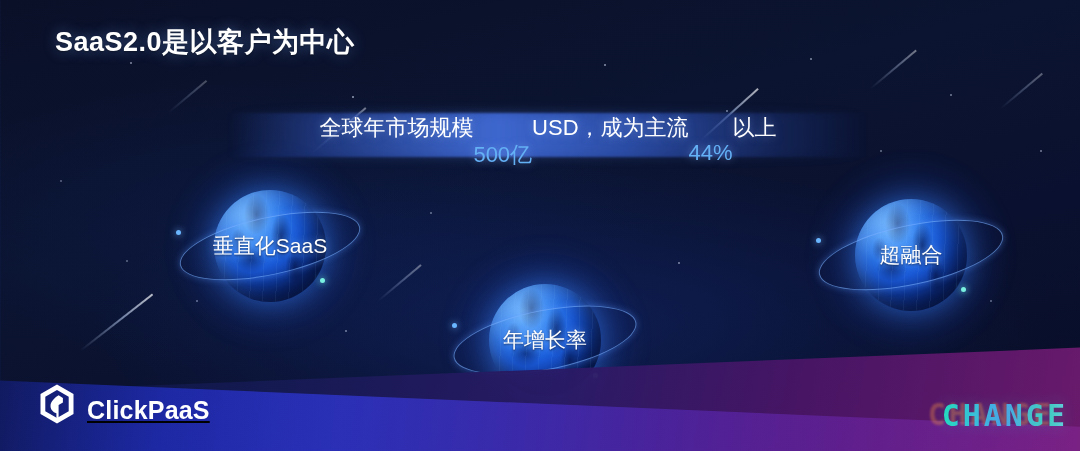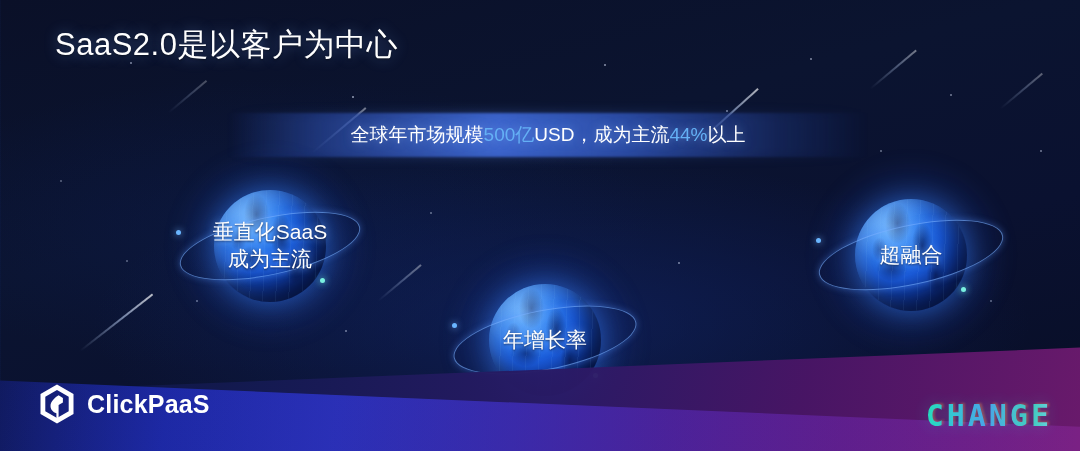--- a/index.html
+++ b/index.html
@@ -49,22 +49,22 @@
     background: linear-gradient(90deg, rgba(255,255,255,0) 0%, rgba(200,220,255,0.75) 60%, rgba(255,255,255,0.95) 100%);
     pointer-events: none;
     filter: blur(.2px);
   }
 
   
   .title {
     position: absolute;
     left: 55px;
     top: 24px;
-    font-size: 31px;
-    font-weight: 400;
+    font-size: 27px;
+    font-weight: 700;
     letter-spacing: .5px;
     color: #ffffff;
     text-shadow: 0 0 14px rgba(120,170,255,.45), 0 1px 2px rgba(0,0,0,.6);
     white-space: nowrap;
   }
 
   
   .band {
     position: absolute;
     left: 228px;
@@ -92,28 +92,27 @@
     filter: blur(6px);
   }
 
   .subtitle {
     position: absolute;
     left: 228px;
     top: 113px;
     width: 640px;
     height: 44px;
     display: flex;
-    align-items: center;
     justify-content: center;
-    font-size: 19px;
+    font-size: 22px;
     color: #ffffff;
     white-space: nowrap;
     text-shadow: 0 0 8px rgba(150,190,255,.5);
   }
-  .hl { color: #64b0f5; }
+  .hl { color: #64b0f5; margin-top: 27px; }
 
   
   .globe-wrap { position: absolute; pointer-events: none; }
 
   .glow {
     position: absolute;
     left: 50%; top: 50%;
     transform: translate(-50%,-50%);
     border-radius: 50%;
     background: radial-gradient(circle,
@@ -218,35 +217,36 @@
     background: linear-gradient(97deg, rgba(20,30,140,.0) 0%, rgba(40,50,190,.28) 30%, rgba(90,30,150,.18) 70%, rgba(120,30,140,.0) 100%);
     clip-path: polygon(0% 36%, 100% 78%, 100% 100%, 0% 100%);
   }
 
   
   .logo {
     position: absolute;
     left: 38px;
     bottom: 26px;
     display: flex;
-    align-items: center;
+    align-items: flex-end;
     gap: 11px;
+    text-decoration: underline;
   }
   .logo-mark { width: 38px; height: 42px; display: block; }
   .logo-text {
     font-size: 25px;
     font-weight: 700;
     color: #ffffff;
     letter-spacing: .2px;
   }
 
   
   .change {
     position: absolute;
-    right: 28px;
+    right: 12px;
     bottom: 18px;
     font-family: "DejaVu Sans Mono", "Liberation Mono", monospace;
     font-size: 30px;
     font-weight: 700;
     letter-spacing: 3px;
     background: linear-gradient(92deg, #1fe8c0 0%, #35c9e0 24%, #4aa8f2 48%, #47c7d8 68%, #3fd4c4 84%, #6fd8ea 100%);
     -webkit-background-clip: text;
     background-clip: text;
     color: transparent;
     text-shadow: 0 0 16px rgba(60,220,210,.30);
@@ -310,21 +310,20 @@
   </div>
 
   <div class="globe-wrap" style="left:150px;top:126px;width:240px;height:240px;">
     <div class="glow" style="width:190px;height:190px;"></div>
     <div class="sphere" style="width:112px;height:112px;"></div>
     <div class="ring" style="width:184px;height:58px;transform:translate(-50%,-50%) rotate(-12deg);"></div>
     <div class="ring-dot blue" style="left:26px;top:104px;"></div>
     <div class="ring-dot" style="left:170px;top:152px;"></div>
     <div class="globe-label">
       <div>垂直化SaaS</div>
-      <div>成为主流</div>
     </div>
   </div>
 
   <div class="globe-wrap" style="left:425px;top:220px;width:240px;height:240px;">
     <div class="glow" style="width:190px;height:190px;"></div>
     <div class="sphere" style="width:112px;height:112px;"></div>
     <div class="ring" style="width:186px;height:60px;transform:translate(-50%,-50%) rotate(-11deg);"></div>
     <div class="ring-dot blue" style="left:27px;top:103px;"></div>
     <div class="ring-dot" style="left:168px;top:153px;"></div>
     <div class="globe-label">

